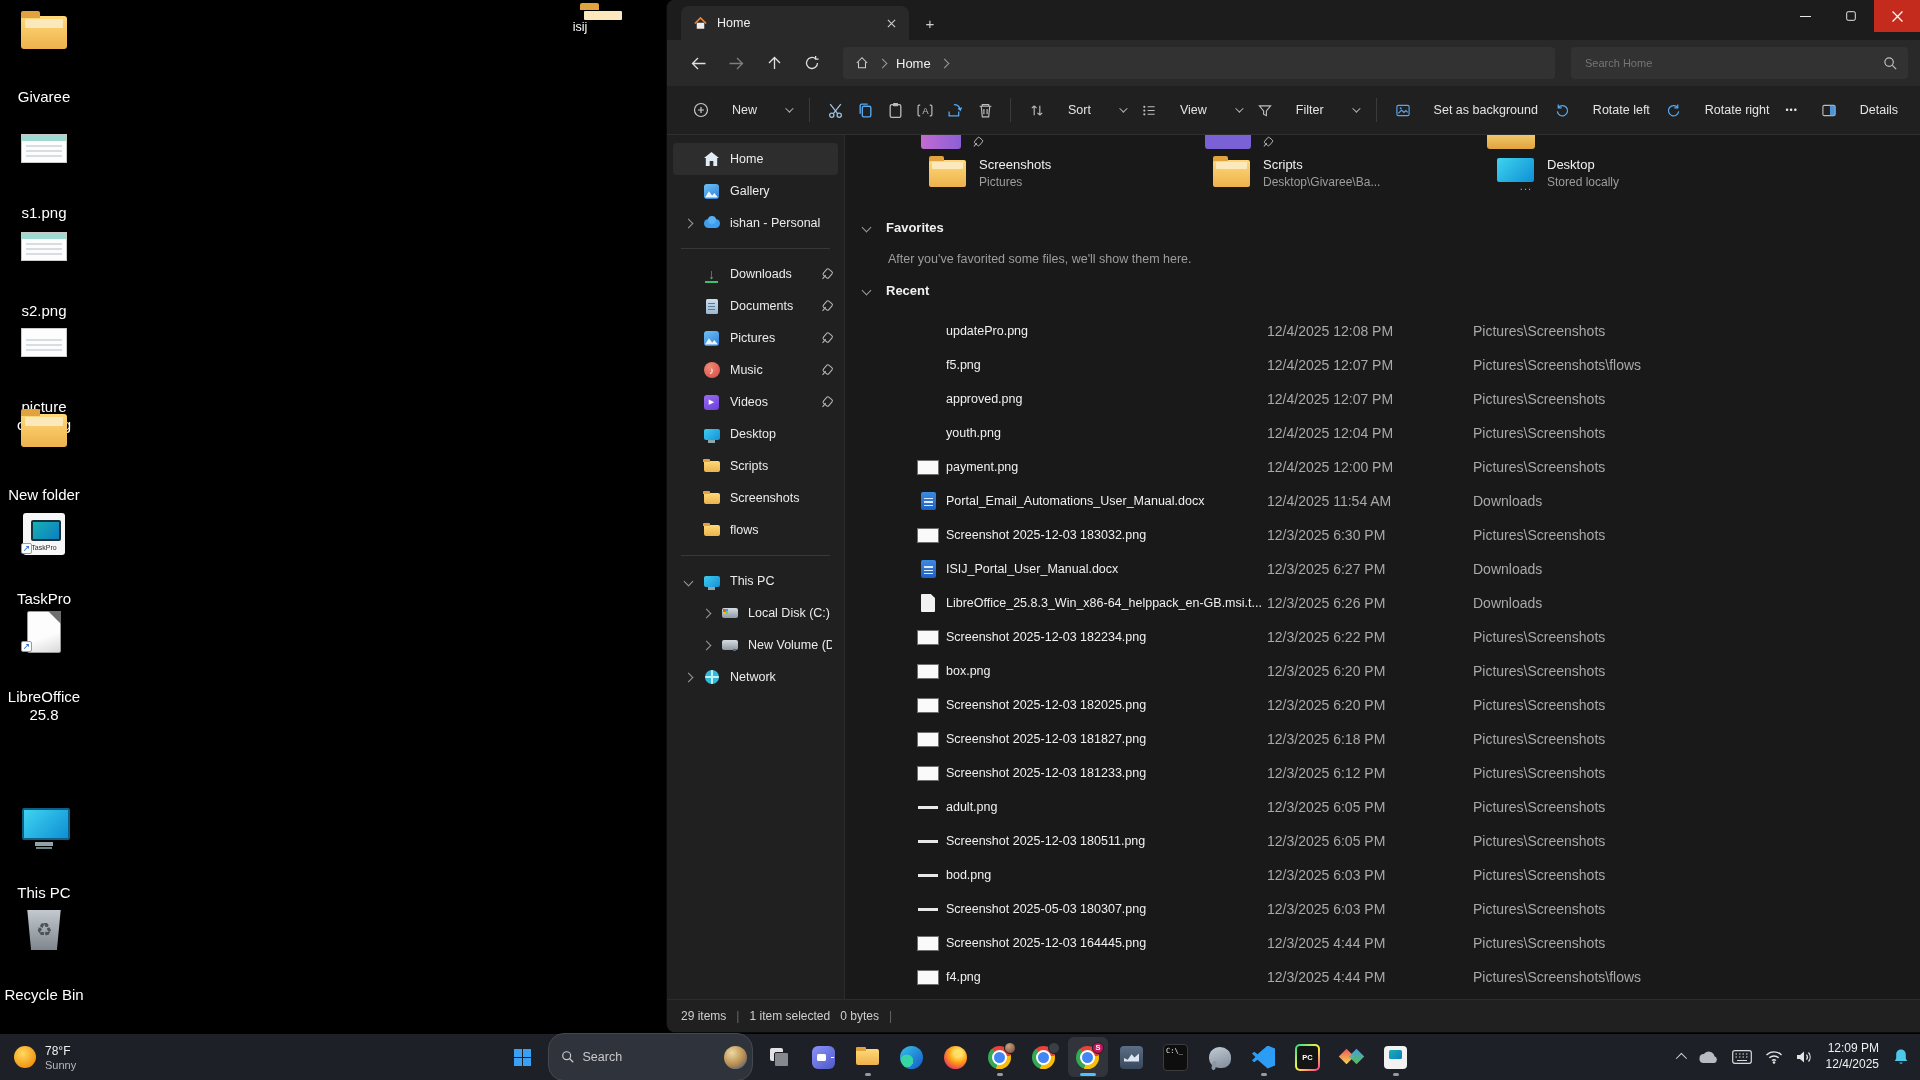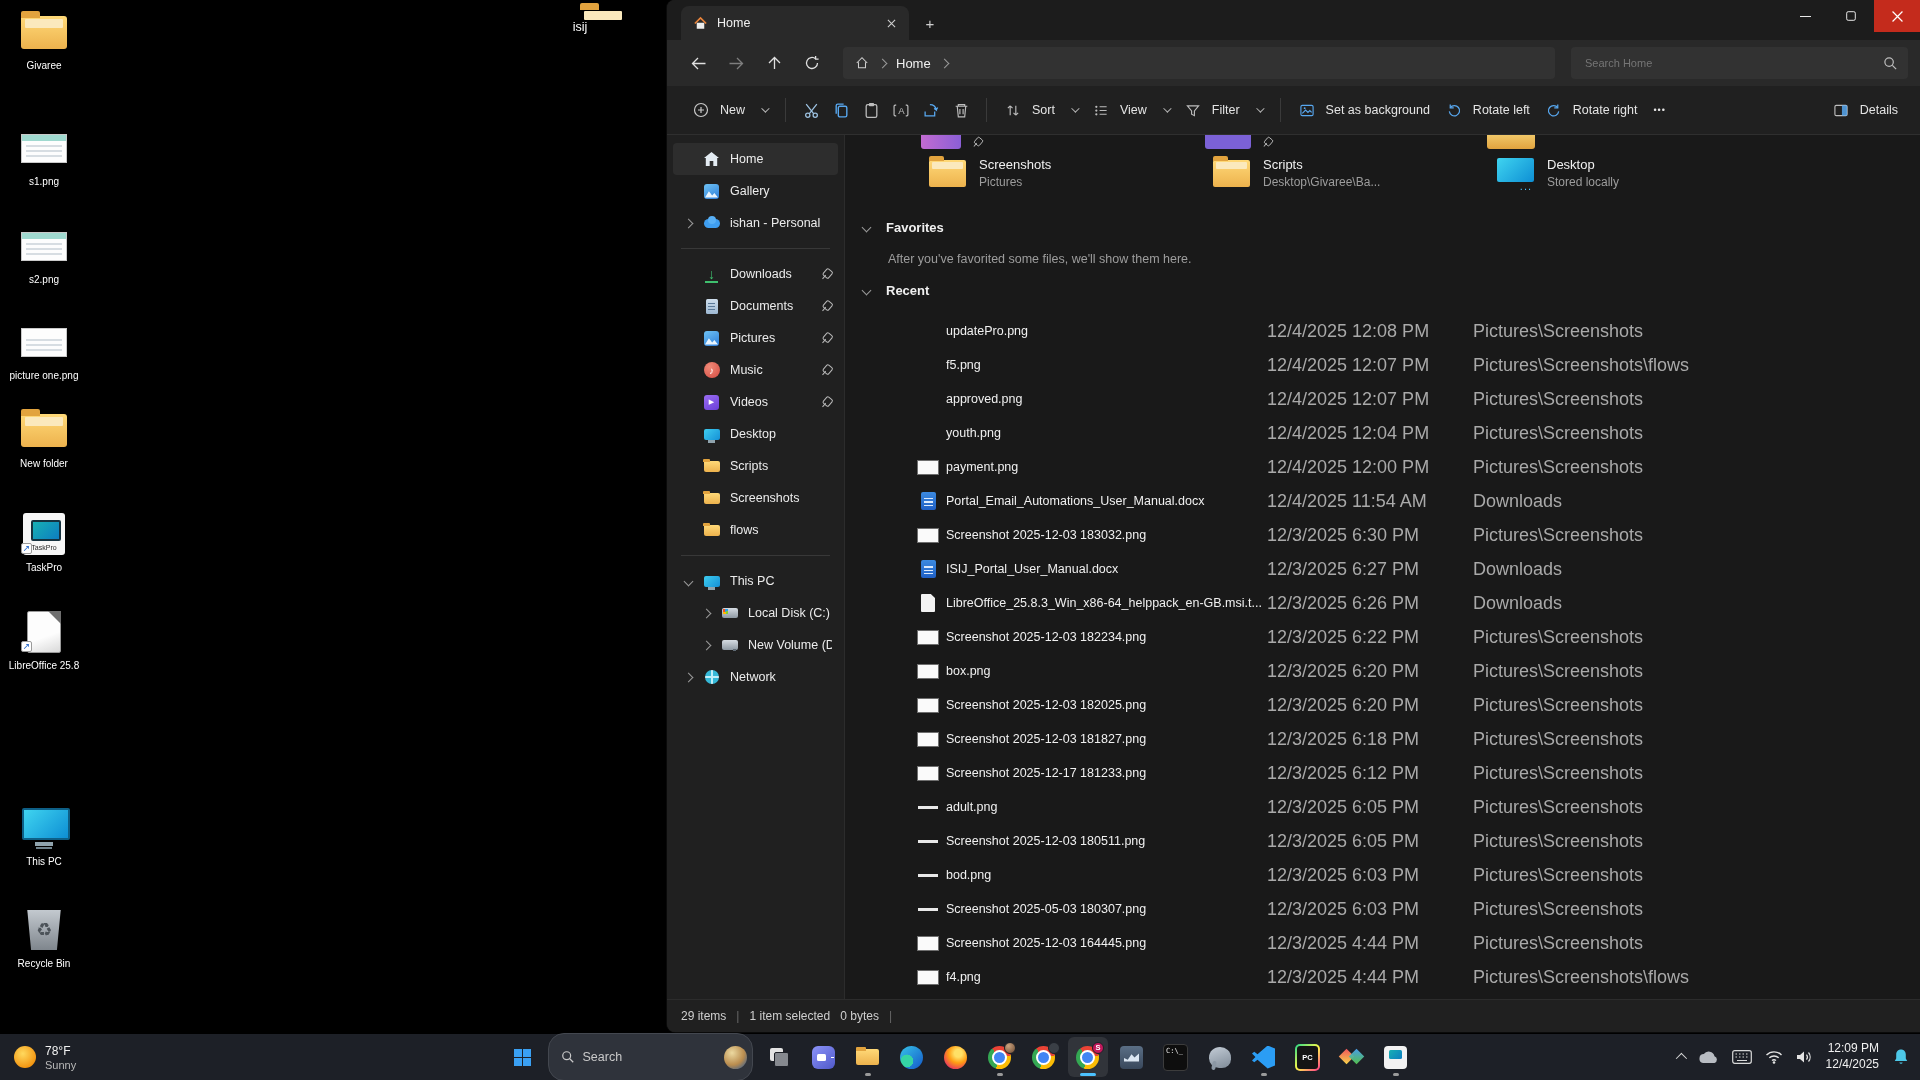--- a/index.html
+++ b/index.html
@@ -17,21 +17,21 @@
   #desktop-icons .dicon, .dicon-free { position:absolute; width:88px; display:flex; flex-direction:column; align-items:center; gap:6px; text-align:center; }
   #desktop-icons div.dicon:nth-of-type(1){ top:10px; left:0; }
   #desktop-icons div.dicon:nth-of-type(2){ top:126px; left:0; }
   #desktop-icons div.dicon:nth-of-type(3){ top:224px; left:0; }
   #desktop-icons div.dicon:nth-of-type(4){ top:320px; left:0; }
   #desktop-icons div.dicon:nth-of-type(5){ top:408px; left:0; }
   #desktop-icons div.dicon:nth-of-type(6){ top:512px; left:0; }
   #desktop-icons div.dicon:nth-of-type(7){ top:610px; left:0; }
   #desktop-icons div.dicon:nth-of-type(8){ top:806px; left:0; }
   #desktop-icons div.dicon:nth-of-type(9){ top:908px; left:0; }
-  .dicon .dlabel { font-size:10px; color:#fff; text-shadow:0 1px 2px #000; line-height:1.2; max-width:86px; word-wrap:break-word; }
+  .dicon .dlabel { font-size:15px; color:#fff; text-shadow:0 1px 2px #000; line-height:1.2; max-width:86px; word-wrap:break-word;margin-top:28px; }
   .dicon .dart { position:relative; width:50px; height:44px; display:flex; align-items:center; justify-content:center; }
 
   .folder-lg { position:relative; width:46px; height:33px; background:linear-gradient(180deg,#ffd978,#edb24d); border-radius:2px 3px 3px 3px; }
   .folder-lg::before { content:""; position:absolute; top:-5px; left:0; width:19px; height:7px; background:#e2a33e; border-radius:2px 2px 0 0; }
   .folder-lg::after { content:""; position:absolute; top:3px; left:4px; width:38px; height:9px; background:#fbe9bd; border-radius:1px; }
 
   .image-icon, .image2-icon { position:relative; width:46px; height:29px; background:#fdfdfd; border:1px solid #c9c9c9; }
   .image-icon::before { content:""; position:absolute; top:0; left:0; right:0; height:6px; background:#9fd9cf; }
   .image-icon::after, .image2-icon::after { content:""; position:absolute; left:4px; right:4px; top:10px; height:12px;
      background:repeating-linear-gradient(180deg,#d7dde2 0 2px,transparent 2px 5px); }
@@ -60,21 +60,21 @@
   .capbtn.close { background:#c42b1c; }
 
   #navbar { height:46px; background:#292929; display:flex; align-items:center; padding:0 12px 0 14px; gap:4px; flex:none; }
   .navbtn { width:34px; height:30px; display:flex; align-items:center; justify-content:center; border-radius:4px; }
   #addressbar { margin-left:10px; width:712px; height:32px; background:#323232; border-radius:4px; display:flex; align-items:center; padding:0 12px; gap:10px; }
   #addressbar .crumb { font-size:13px; color:#f0f0f0; }
   #searchbox { margin-left:12px; flex:1; height:32px; background:#323232; border-radius:4px; display:flex; align-items:center; padding:0 10px 0 14px; }
   #searchbox input { flex:1; background:transparent; border:none; outline:none; color:#bdbdbd; font-size:11px; font-family:inherit; }
 
   #toolbar { height:49px; background:#202020; border-bottom:1px solid #2f2f2f; display:flex; align-items:center; padding:0 14px 0 18px; flex:none; }
-  .tbtn { display:flex; align-items:center; gap:11px; font-size:12.5px; color:#e4e4e4; padding:6px 8px; border-radius:4px; white-space:nowrap; }
+  .tbtn { display:flex; align-items:center; gap:23px; font-size:12.5px; color:#e4e4e4; padding:6px 8px; border-radius:4px; white-space:nowrap; }
   .ticon { width:30px; height:30px; display:flex; align-items:center; justify-content:center; border-radius:4px; }
 
   #body { flex:1; display:flex; min-height:0; }
   #sidebar { width:178px; background:#202020; border-right:1px solid #2c2c2c; padding:8px 6px 0 6px; flex:none; }
   .side-item { height:32px; display:flex; align-items:center; gap:10px; padding:0 6px 0 10px; border-radius:4px; position:relative; }
   .side-item.selected { background:#2d2d2d; }
   .side-item.indent { padding-left:28px; }
   .side-item .slabel { font-size:12.5px; color:#ececec; flex:1; white-space:nowrap; overflow:hidden; }
   .side-item .lead { width:10px; display:flex; justify-content:center; flex:none; }
   .side-sep { height:1px; background:#383838; margin:9px 8px; }
@@ -122,21 +122,21 @@
   .desktop-tile-icon::before { content:""; position:absolute; top:0; left:0; width:37px; height:24px; border-radius:2px; background:linear-gradient(135deg,#3fd4f0,#0e8fd4); }
   .desktop-tile-icon::after { content:"..."; position:absolute; bottom:-4px; right:2px; color:#4cc2ff; font-size:11px; letter-spacing:1px; }
 
   .sec-header { position:absolute; left:18px; display:flex; align-items:center; gap:16px; }
   .sec-header .stitle { font-size:13px; color:#f0f0f0; font-weight:bold; }
   #fav-msg { position:absolute; left:43px; top:117px; font-size:12.5px; color:#9d9d9d; }
 
   #file-list { position:absolute; top:179px; left:0; right:0; }
   .frow { height:34px; display:grid; grid-template-columns:29px 321px 206px auto; align-items:center; padding-left:72px; }
   .frow .fname { font-size:12.5px; color:#f0f0f0; white-space:nowrap; overflow:hidden; }
-  .frow .fdate, .frow .floc { font-size:18px; color:#a9a9a9; white-space:nowrap; }
+  .frow .fdate, .frow .floc { font-size:14px; color:#a9a9a9; white-space:nowrap; }
   .ficon { width:22px; height:20px; display:flex; align-items:center; justify-content:center; position:relative; }
   .thumb::before { content:""; width:21px; height:13px; background:#fafafa; border:1px solid #6e6e6e; }
   .thumb-thin::before { content:""; width:20px; height:3px; background:#e8e8e8; }
   .docx-icon::before { content:""; width:15px; height:18px; border-radius:2px; background:linear-gradient(180deg,#3c8ae0,#1f5fc4); }
   .docx-icon::after { content:""; position:absolute; top:7px; left:7px; width:9px; height:8px; background:repeating-linear-gradient(180deg,#dceafc 0 1.5px,transparent 1.5px 3.5px); }
   .file-icon::before { content:""; width:14px; height:18px; background:#f2f2f2; border-radius:1px; clip-path:polygon(0 0,70% 0,100% 22%,100% 100%,0 100%); }
 
   #statusbar { height:30px; border-top:1px solid #2c2c2c; background:#202020; display:flex; align-items:center; gap:10px; padding:16px 14px; font-size:12px; color:#cfcfcf; flex:none; }
   #statusbar .div { color:#666; }
 
@@ -675,21 +675,21 @@
             <span class="floc">Pictures\Screenshots</span>
           </div>
           <div class="frow">
             <span class="ficon thumb"></span>
             <span class="fname">Screenshot 2025-12-03 181827.png</span>
             <span class="fdate">12/3/2025 6:18 PM</span>
             <span class="floc">Pictures\Screenshots</span>
           </div>
           <div class="frow">
             <span class="ficon thumb"></span>
-            <span class="fname">Screenshot 2025-12-17 181233.png</span>
+            <span class="fname">Screenshot 2025-12-03 181233.png</span>
             <span class="fdate">12/3/2025 6:12 PM</span>
             <span class="floc">Pictures\Screenshots</span>
           </div>
           <div class="frow">
             <span class="ficon thumb-thin"></span>
             <span class="fname">adult.png</span>
             <span class="fdate">12/3/2025 6:05 PM</span>
             <span class="floc">Pictures\Screenshots</span>
           </div>
           <div class="frow">

